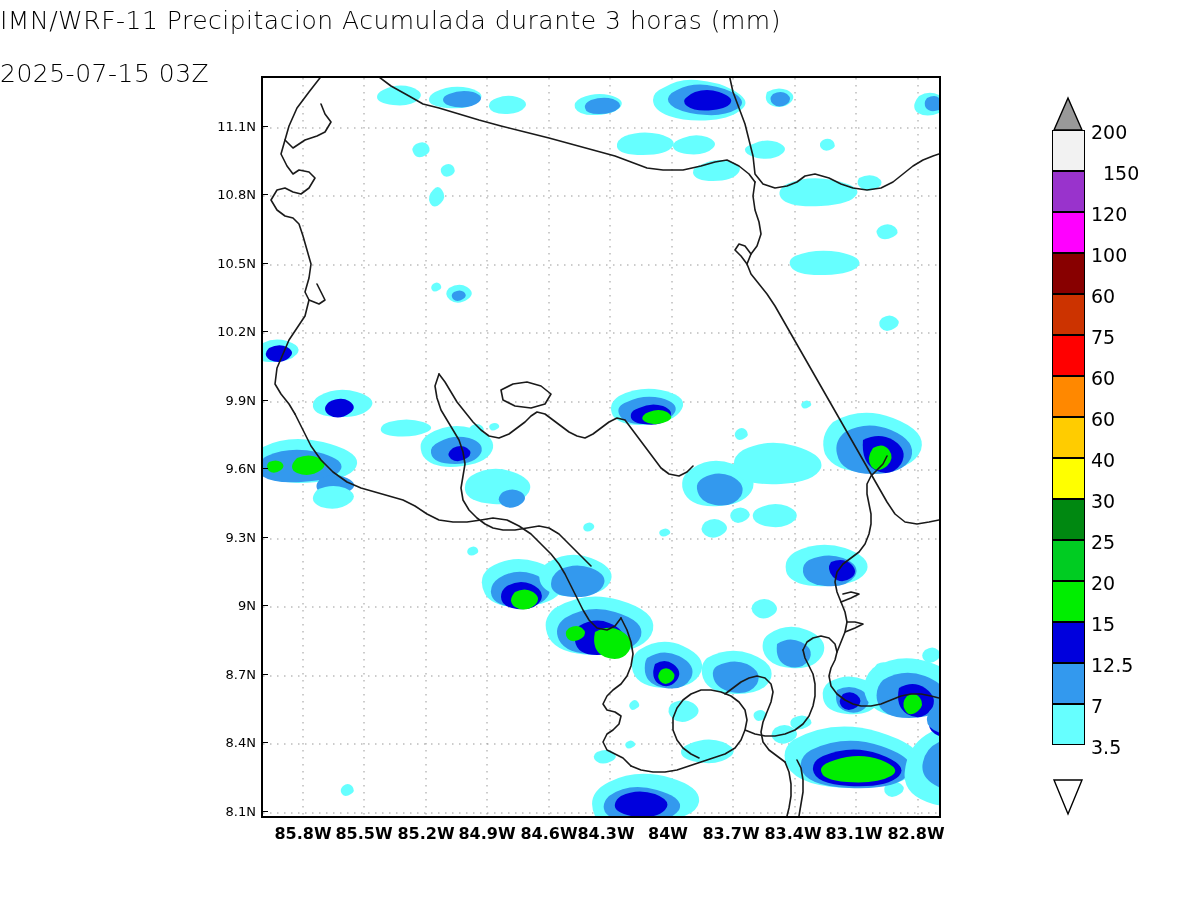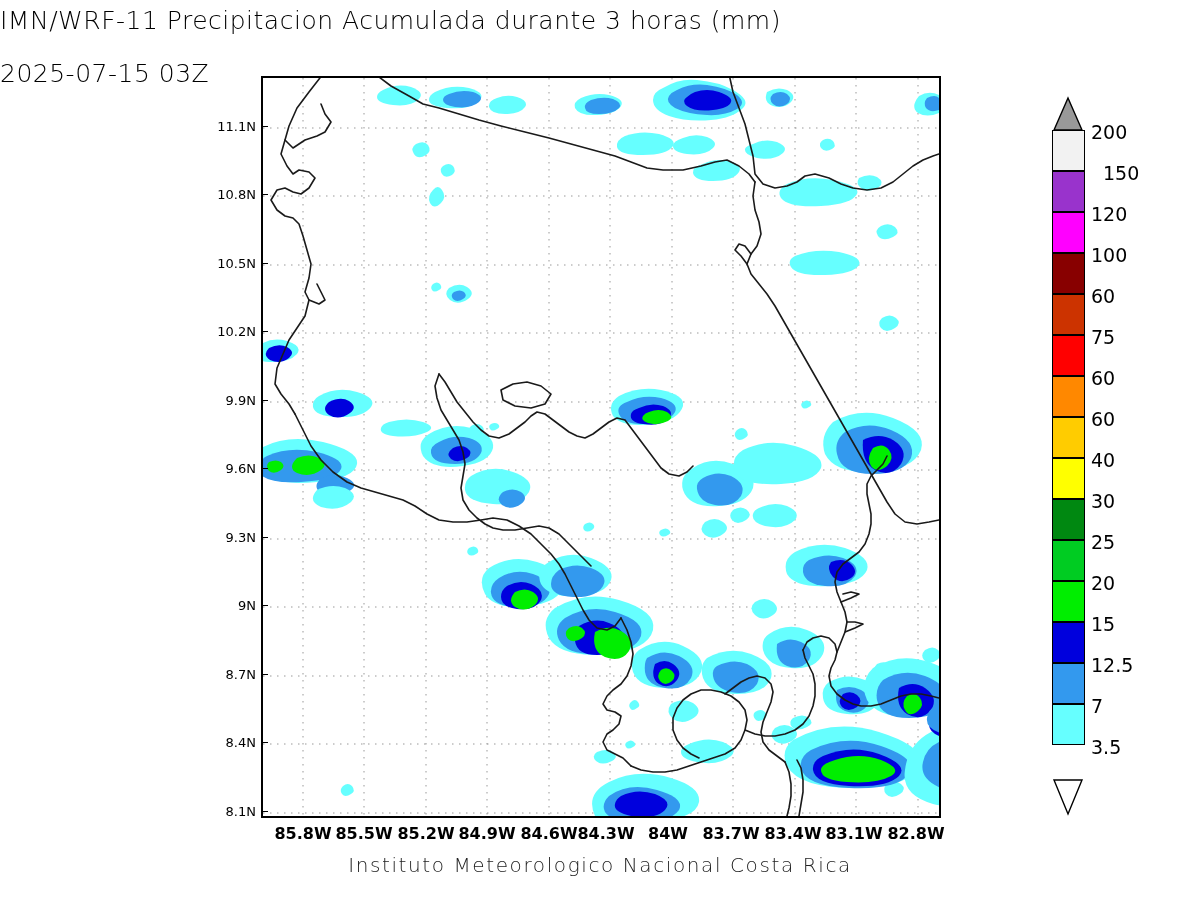--- a/index.html
+++ b/index.html
@@ -435,15 +435,14 @@
     <div class="cb-label" style="top:364px;">40</div>
     <div class="cb-label" style="top:405px;">30</div>
     <div class="cb-label" style="top:446px;">25</div>
     <div class="cb-label" style="top:487px;">20</div>
     <div class="cb-label" style="top:528px;">15</div>
     <div class="cb-label" style="top:569px;">12.5</div>
     <div class="cb-label" style="top:610px;">7</div>
     <div class="cb-label" style="top:651px;">3.5</div>
   </div>
 
-  <div id="footer-text">Instituto Meteorologico Nacional Costa Rica</div>
 
 </div>
 
 </body></html>

